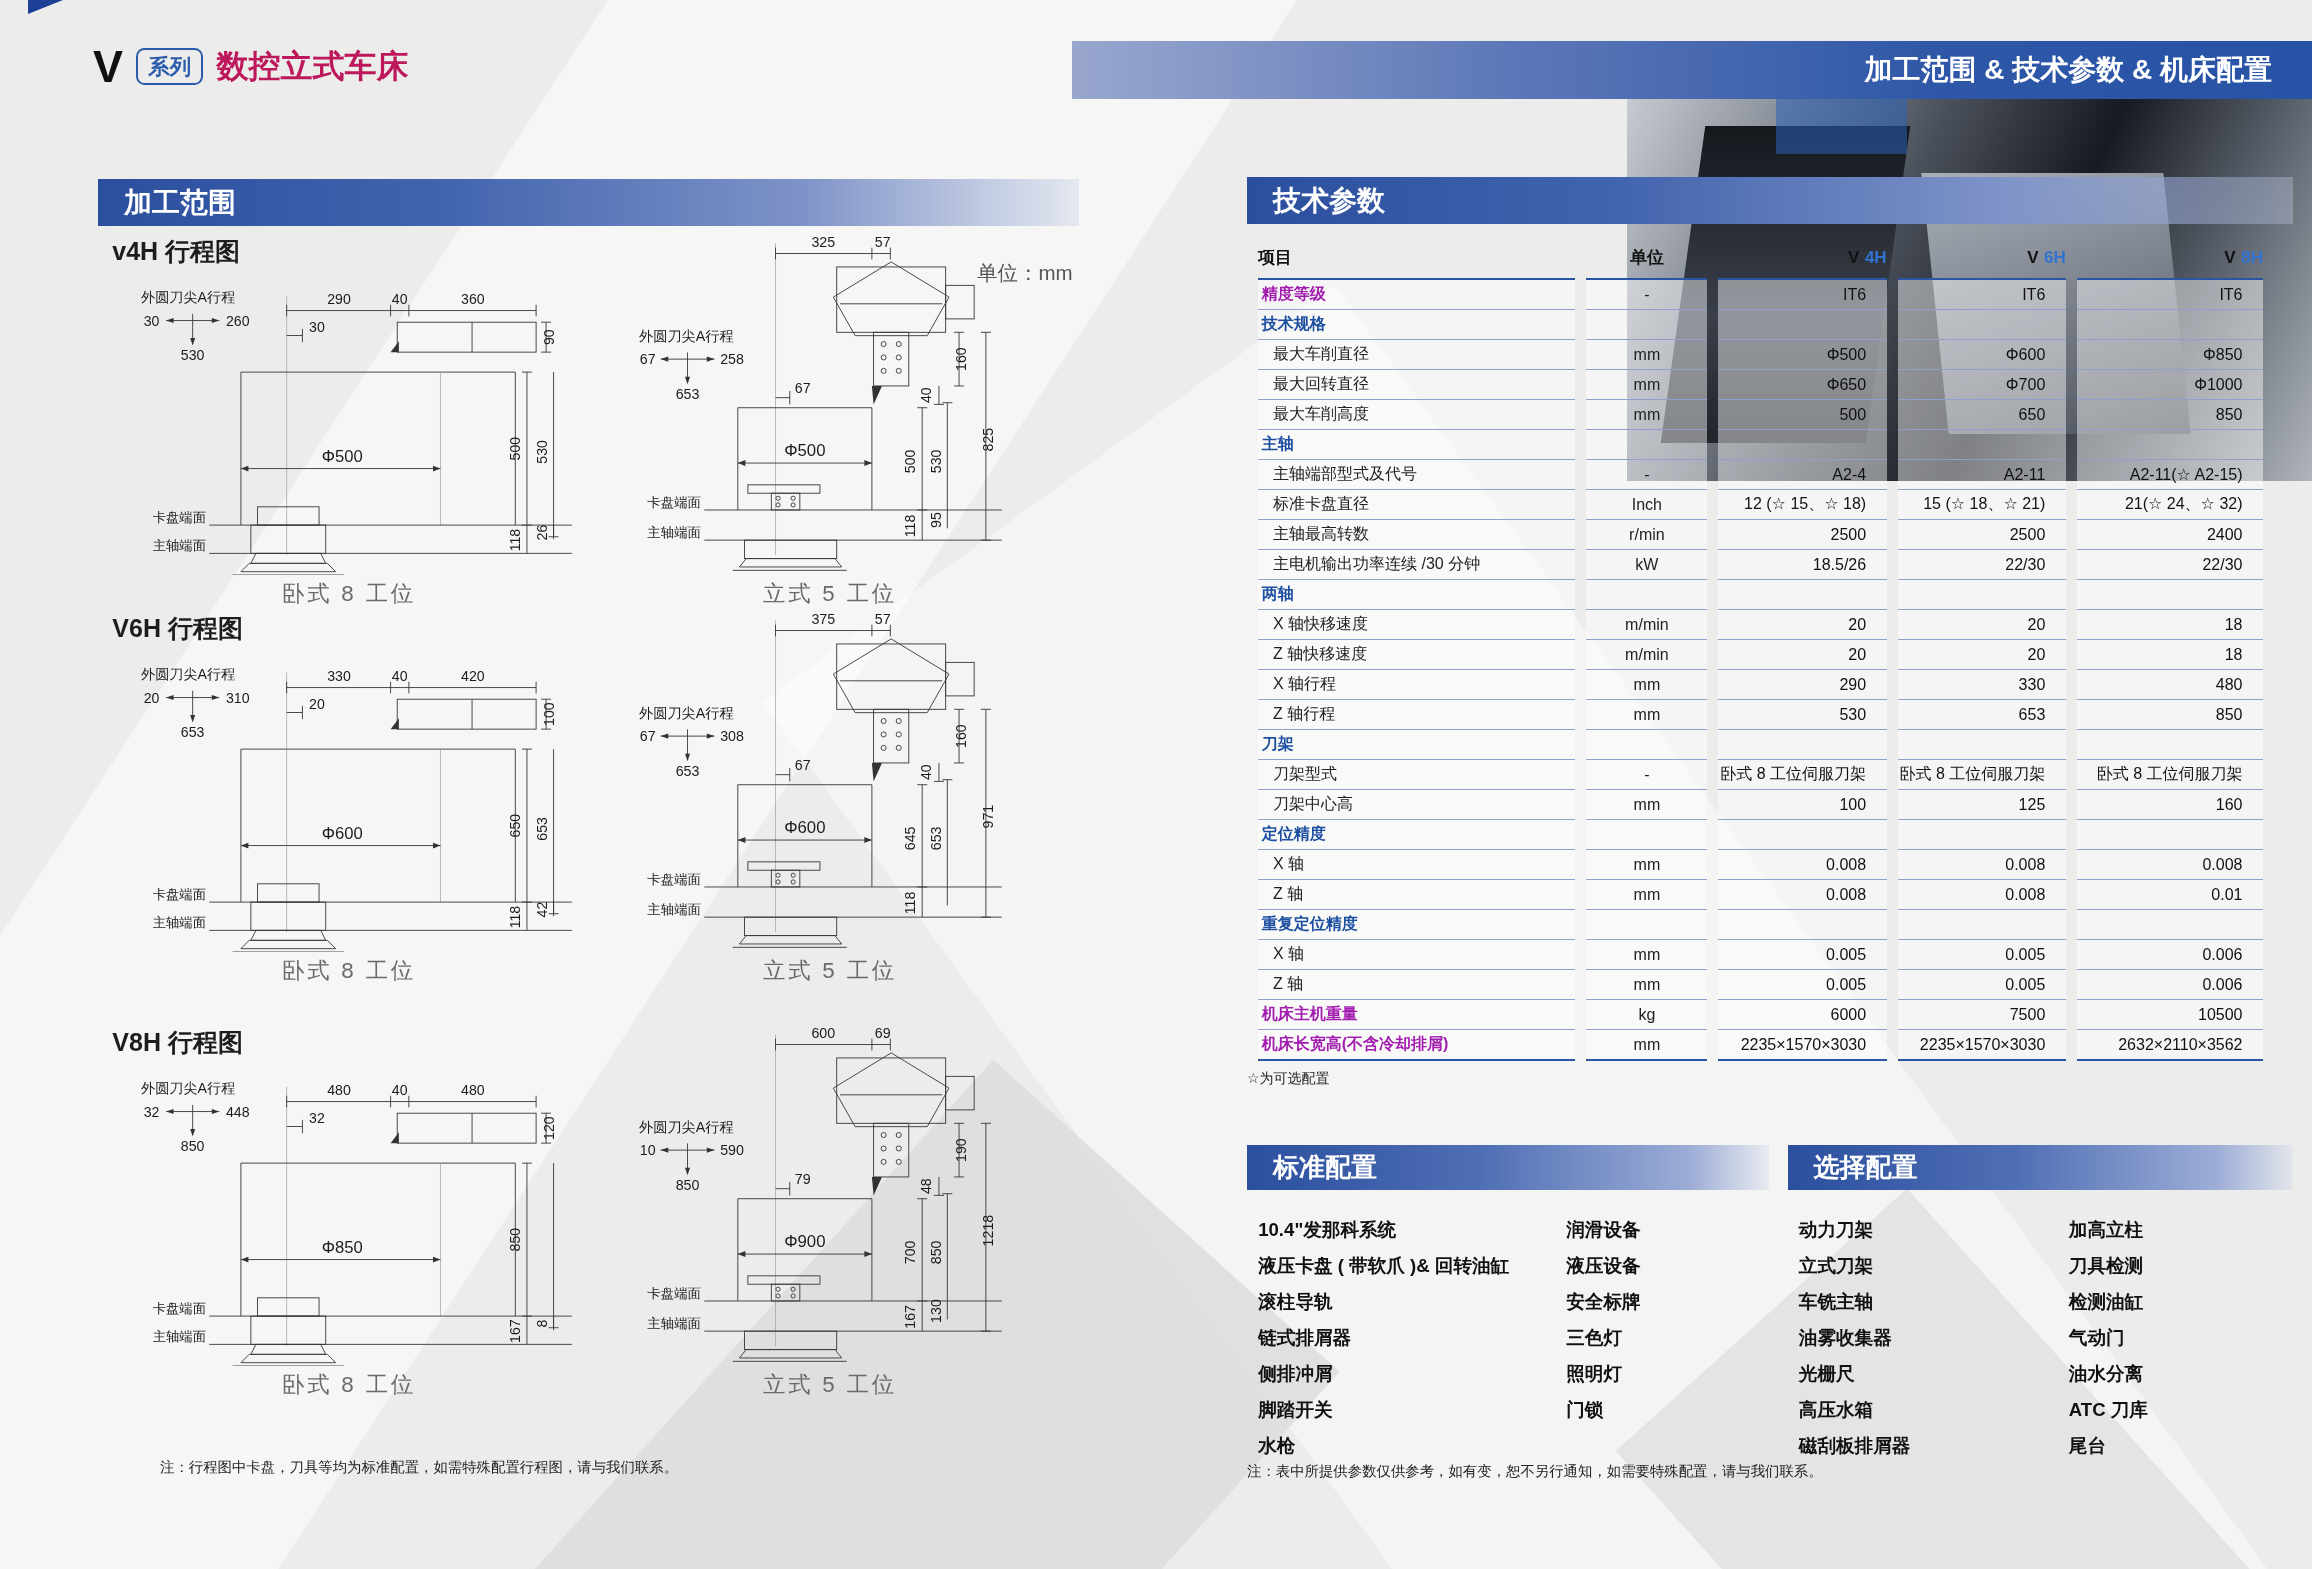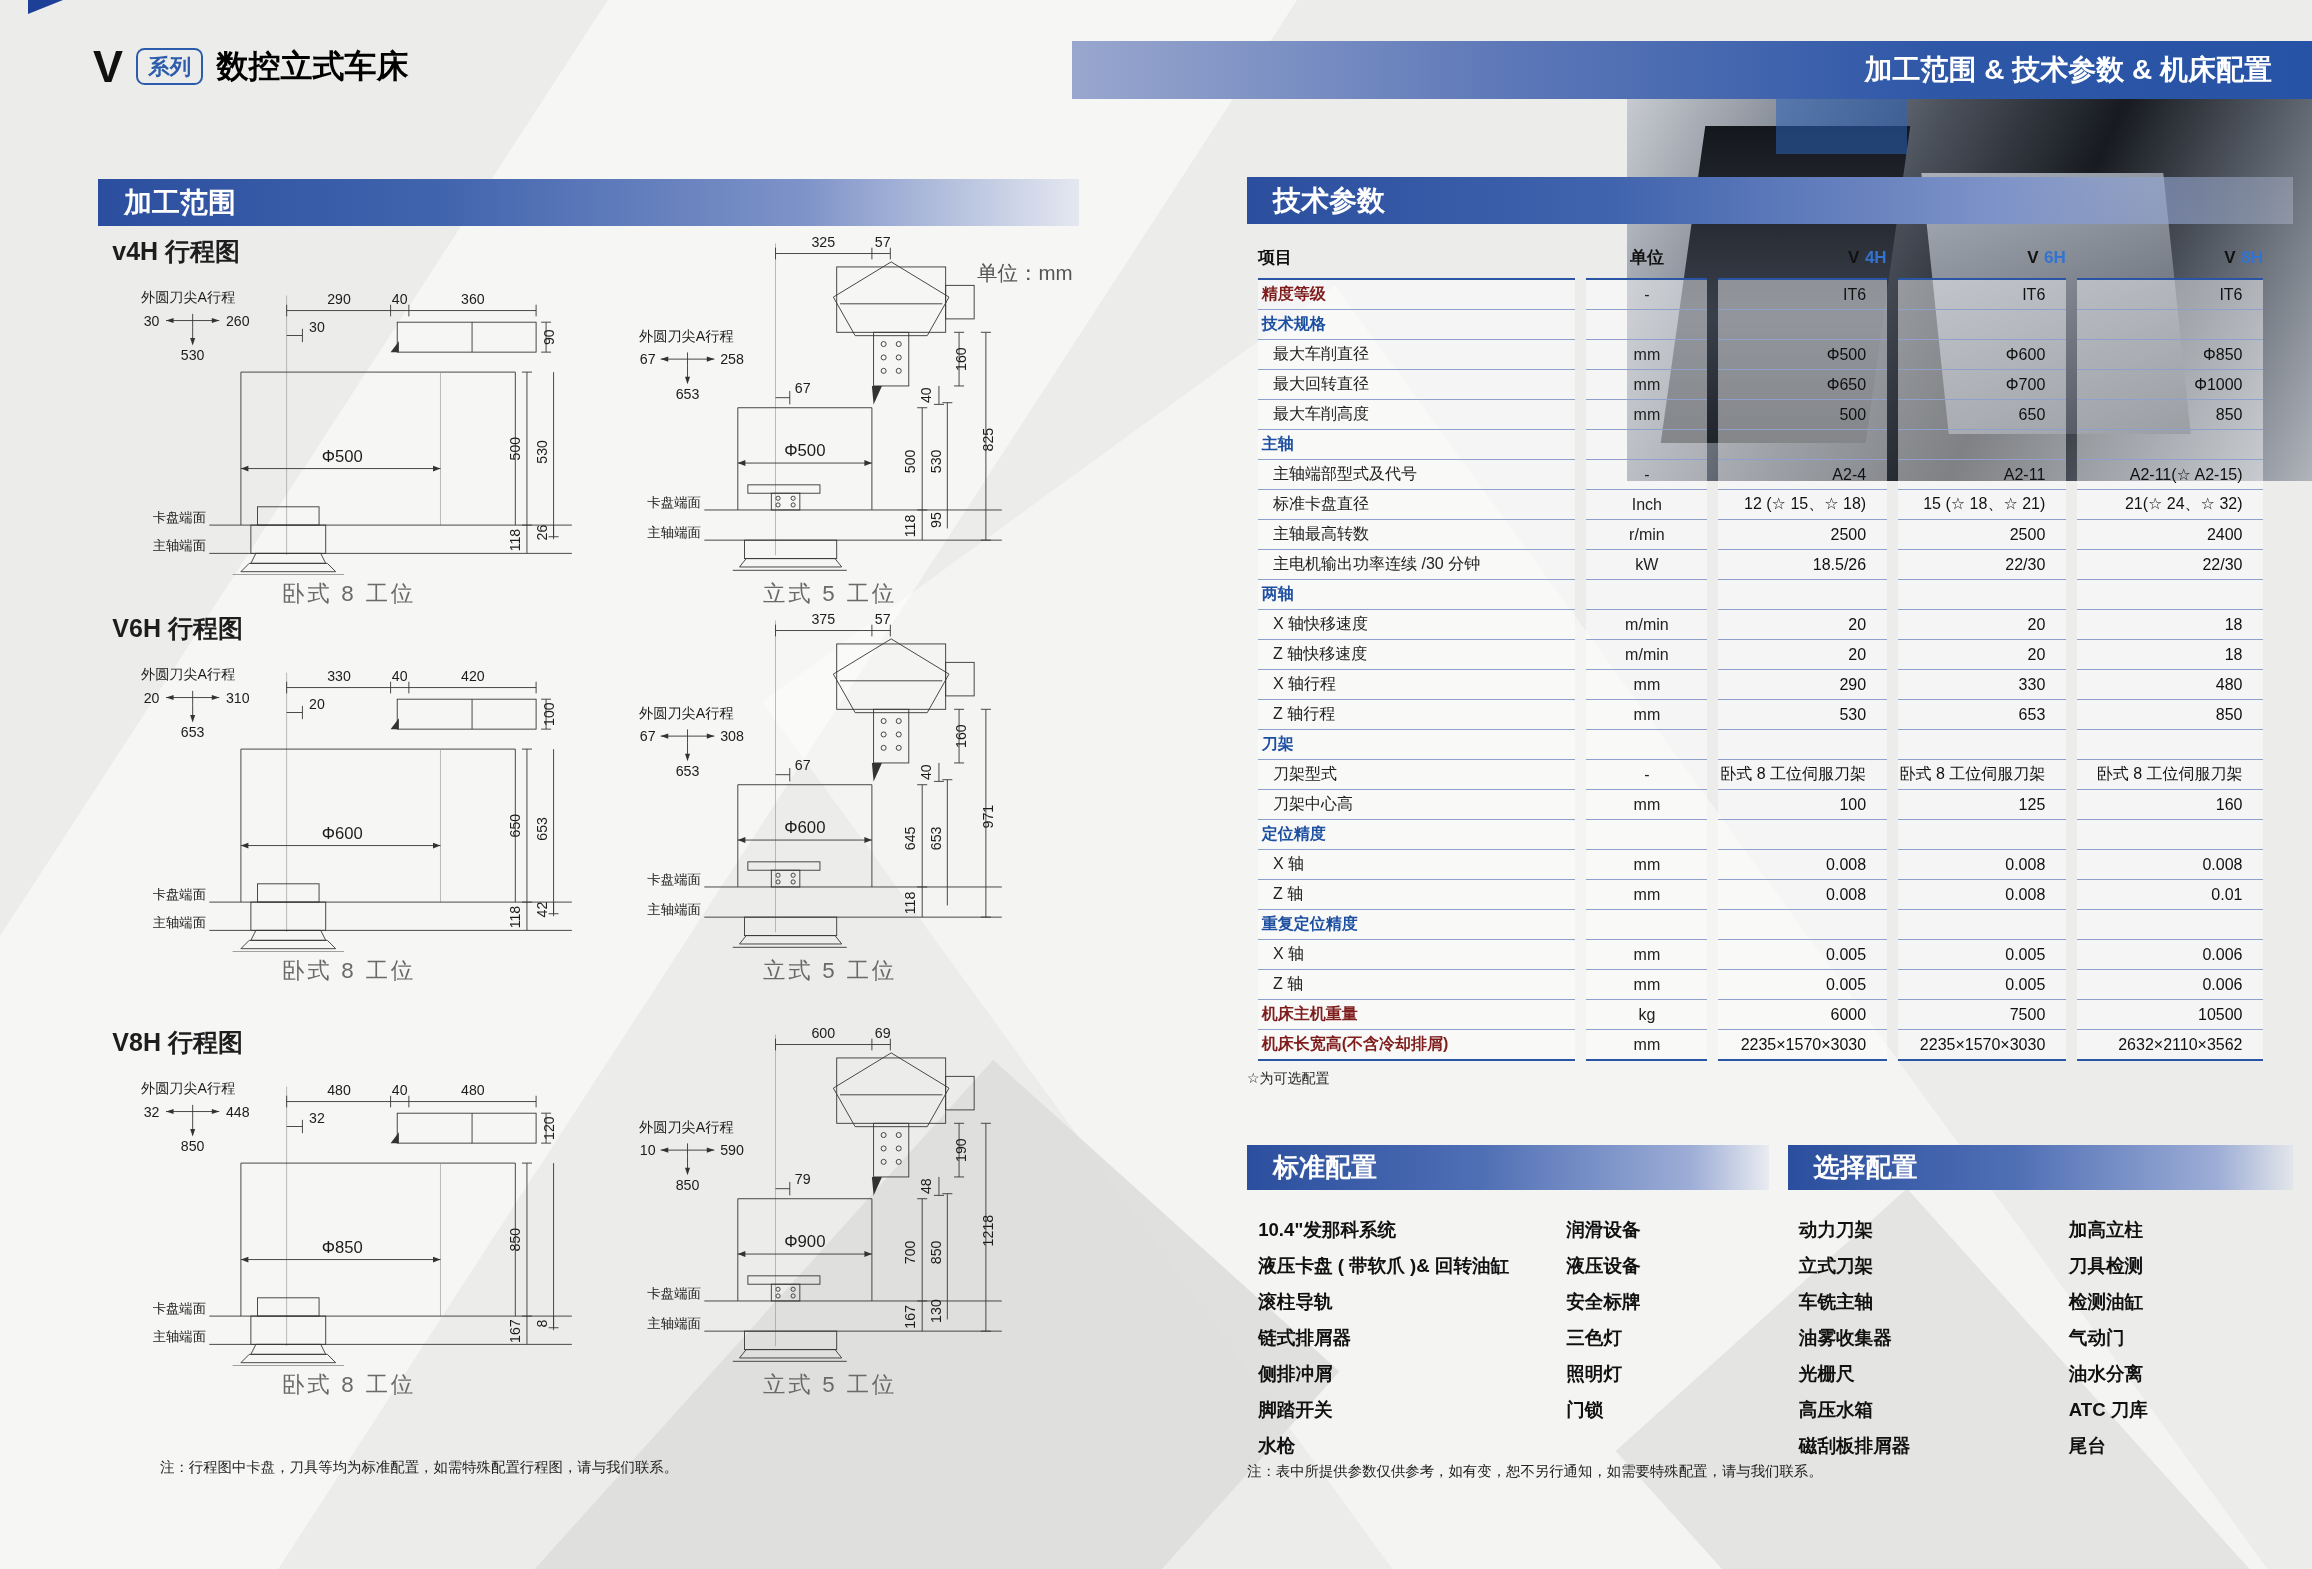--- a/index.html
+++ b/index.html
@@ -21,21 +21,21 @@
     background:linear-gradient(115deg,#c9ccd2 0%,#8d939d 18%,#4a505a 38%,#171a20 58%,#5c636d 78%,#b0b5bc 100%);
   }
   .photo .p1{position:absolute;left:56px;top:37px;width:205px;height:317px;background:linear-gradient(180deg,#14171c,#3a404b 60%,#20242b);transform:skewX(-8deg);}
   .photo .p2{position:absolute;left:308px;top:84px;width:242px;height:261px;background:linear-gradient(160deg,#aab0b8,#7c828c 50%,#4a5059);transform:skewX(6deg);}
   .photo .p3{position:absolute;left:149px;top:0px;width:131px;height:65px;background:#2b62b8;opacity:.55;}
   main{position:absolute;inset:0;z-index:1;}
   
   .page-head{position:absolute;left:93px;top:34px;height:65px;display:flex;align-items:center;}
   .series-letter{font-size:45px;font-weight:700;color:#111;}
   .series-badge{margin:0 13px;border:2.3px solid #2b5cab;border-radius:8.4px;color:#2b5cab;font-size:21.4px;font-weight:700;padding:1.9px 10.3px;}
-  .product-name{font-size:32px;font-weight:700;color:#000000;}
+  .product-name{font-size:32px;font-weight:700;color:#be185d;}
   .banner{
     position:absolute;left:1072px;top:41px;width:1241px;height:58px;
     background:linear-gradient(90deg,#99a7ce 0%,#5d78b8 35%,#2e57a7 70%,#2753a6 100%);
     color:#fff;font-size:28px;font-weight:700;line-height:58px;text-align:right;padding-right:41px;box-sizing:border-box;
   }
   
   .bar{height:47px;line-height:47px;color:#fff;font-size:28px;font-weight:700;padding-left:26px;box-sizing:border-box;}
   .grad-long{background:linear-gradient(90deg,#2b4f9e 0%,#4164ae 35%,#7e93c8 72%,rgba(195,205,230,0.35) 100%);}
   .grad-cfg{background:linear-gradient(90deg,#2b4f9e 0%,#4f6fb5 45%,#9dadd6 85%,rgba(200,208,232,0.25) 100%);}
   
@@ -67,21 +67,21 @@
   .spec-table thead th{height:41px;border-bottom:2.3px solid #2a55a4;font-size:17px;font-weight:700;color:#111;vertical-align:middle;padding:0;}
   .spec-table td{height:29px;border-bottom:1.3px solid #8fa0cc;background:rgba(255,255,255,0.45);font-size:16px;vertical-align:middle;padding:0;}
   th.h-label{text-align:left;padding-left:3.7px;}
   th.h-unit{text-align:center;}
   th.h-model{text-align:right;padding-right:24px;}
   .model-code{color:#3273d1;margin-left:5.6px;}
   td.c-label{text-align:left;padding-left:15px;color:#222;}
   td.c-unit{text-align:center;color:#222;}
   td.c-val{text-align:right;padding-right:20.5px;color:#111;}
   td.c-section{text-align:left;padding-left:3.7px;color:#1d4fa1;font-weight:700;}
-  tr.em td.c-label{color:#7f1d1d;font-weight:700;padding-left:3.7px;}
+  tr.em td.c-label{color:#a21caf;font-weight:700;padding-left:3.7px;}
   .spec-table tr:last-child td{border-bottom:2.3px solid #2a55a4;}
   .spec-footnote{margin-top:9px;font-size:14px;color:#222;}
   
   .configs{position:absolute;left:1247px;top:1145px;width:1046px;display:flex;gap:18.6px;}
   .config-panel{box-sizing:border-box;}
   .config-panel.std{width:522px;}
   .config-panel.opt{width:505px;}
   .config-panel .bar{height:45px;line-height:45px;font-size:26px;}
   .config-cols{display:flex;padding:22.4px 5.6px 0 11.2px;}
   .config-cols ul{list-style:none;margin:0;padding:0;}

